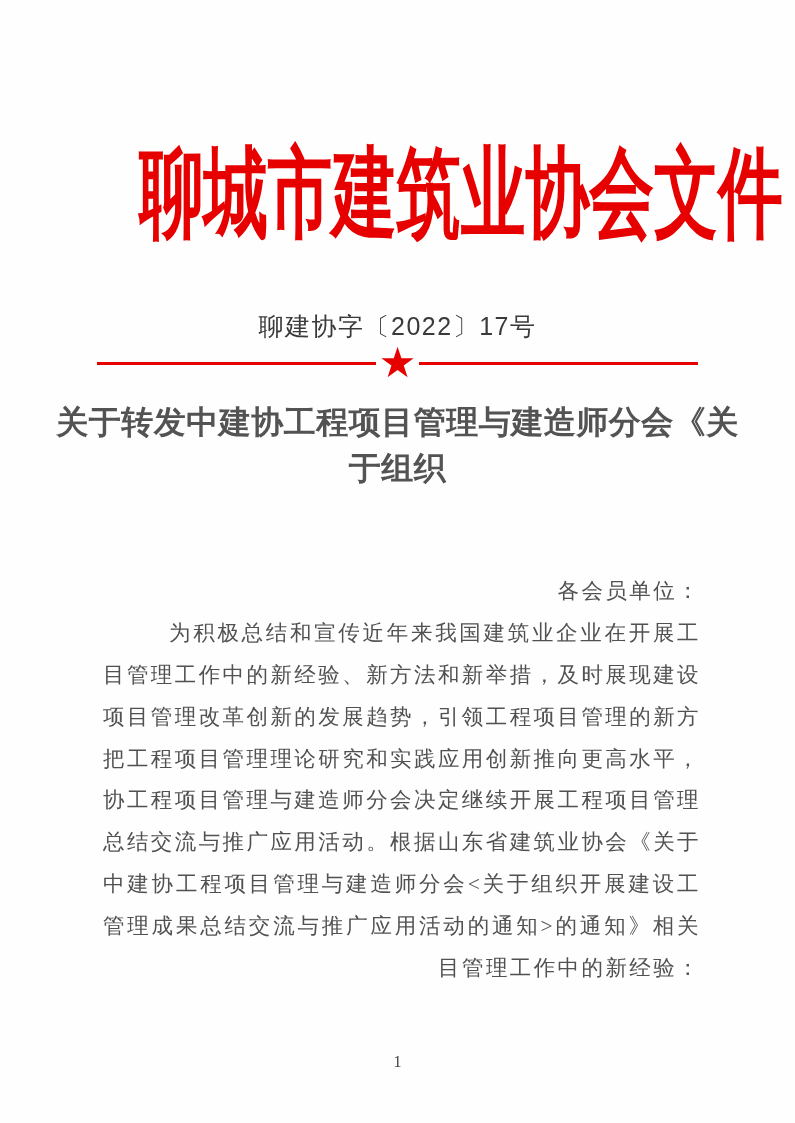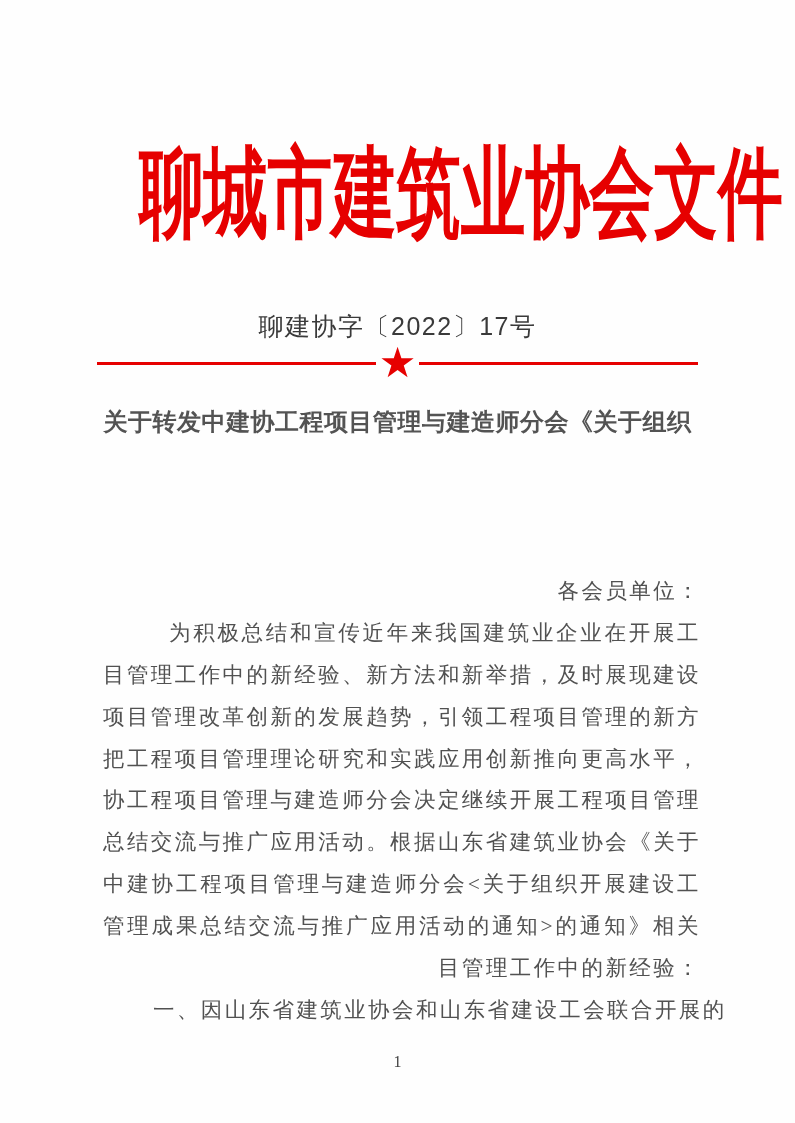--- a/index.html
+++ b/index.html
@@ -70,21 +70,21 @@
 
   
   .heading {
     position: absolute;
     top: 399px;
     left: 48px;
     right: 48px;
     text-align: center;
     font-family: "Liberation Sans", "DejaVu Sans", sans-serif;
     font-weight: 700;
-    font-size: 24px;
+    font-size: 32px;
     line-height: 46px;
     letter-spacing: 0.5px;
     color: #535353;
   }
 
   
   .body-block {
     position: absolute;
     top: 571px;
     left: 103px;
@@ -144,18 +144,17 @@
     <div class="line">各会员单位：</div>
     <div class="line fill indent-b">为积极总结和宣传近年来我国建筑业企业在开展工程项</div>
     <div class="line fill">目管理工作中的新经验、新方法和新举措，及时展现建设工程</div>
     <div class="line fill">项目管理改革创新的发展趋势，引领工程项目管理的新方向，</div>
     <div class="line fill">把工程项目管理理论研究和实践应用创新推向更高水平，中建</div>
     <div class="line fill">协工程项目管理与建造师分会决定继续开展工程项目管理成果</div>
     <div class="line fill">总结交流与推广应用活动。根据山东省建筑业协会《关于转发</div>
     <div class="line fill">中建协工程项目管理与建造师分会&lt;关于组织开展建设工程项目</div>
     <div class="line fill">管理成果总结交流与推广应用活动的通知&gt;的通知》相关要求，</div>
     <div class="line">目管理工作中的新经验：</div>
-    <div class="line indent-c">一、因山东省建筑业协会和山东省建设工会联合开展的</div>
   </div>
 
   <div class="page-number">1</div>
 
 </div>
 
 </body></html>

